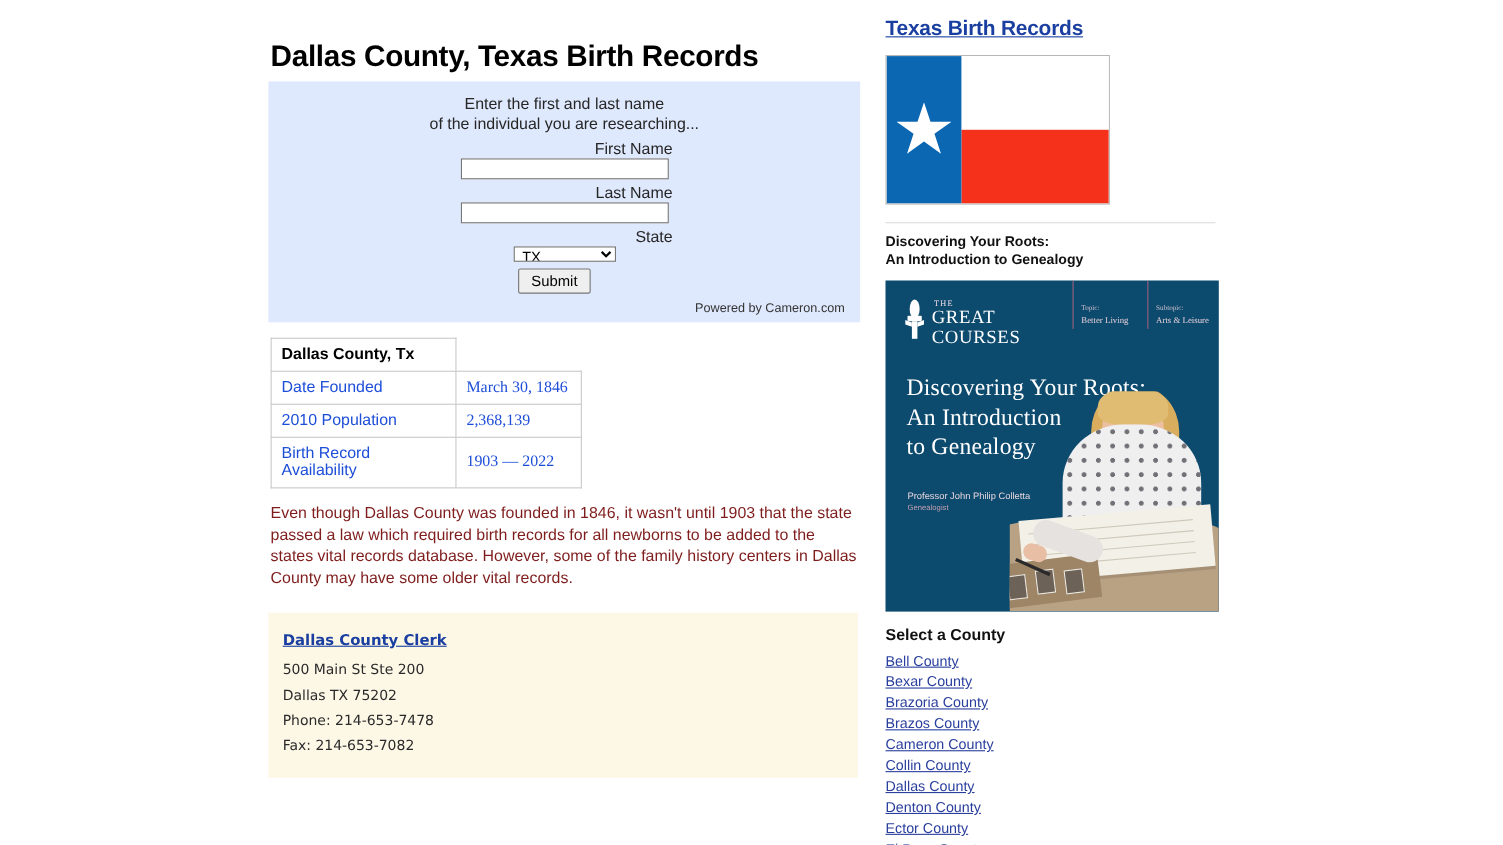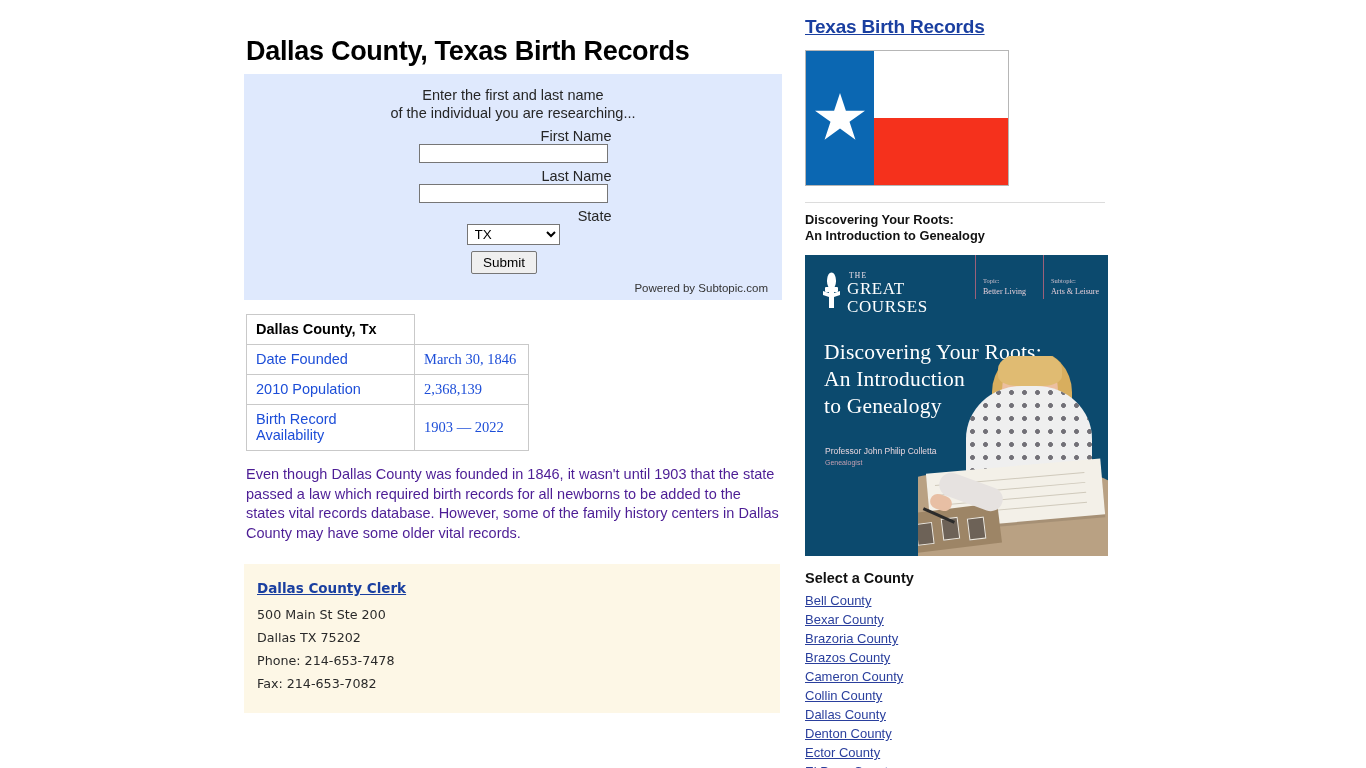--- a/index.html
+++ b/index.html
@@ -72,21 +72,21 @@
     height: 19px;
     border: 1px solid #767676;
     background: #ffffff;
     font-family: "Liberation Sans", sans-serif;
     font-size: 13px;
     padding: 1px 3px;
     border-radius: 0;
   }
   .state-select {
     width: 93px;
-    height: 21px;
+    height: 14px;
     font-family: "Liberation Sans", sans-serif;
     font-size: 13.5px;
     border: 1px solid #767676;
     background: #ffffff;
     padding-left: 3px;
     border-radius: 0;
   }
   .submit-row {
     display: flex;
     margin-top: 6px;
@@ -134,21 +134,21 @@
     border-top: none;
     border-right: none;
     border-bottom: none;
   }
 
   
   .body-copy {
     margin: 14px 2px 0 2px;
     font-size: 14.5px;
     line-height: 19.7px;
-    color: #4c1d95;
+    color: #7f1d1d;
     width: 534px;
   }
 
   
   .contact-box {
     margin-top: 20px;
     width: 536px;
     background: #fdf7e6;
     padding: 14px 0 18px 13px;
     font-family: "DejaVu Sans", sans-serif;
@@ -520,21 +520,21 @@
           <select class="state-select">
             <option>TX</option>
           </select>
         </div>
         <div class="submit-row">
           <span class="submit-spacer"></span>
           <button class="submit-btn">Submit</button>
         </div>
       </div>
 
-      <div class="powered">Powered by Subtopic.com</div>
+      <div class="powered">Powered by Cameron.com</div>
     </div>
 
     <table class="info-table">
       <tbody>
         <tr class="head-row">
           <td class="label-col head-cell">Dallas County, Tx</td>
           <td class="value-col head-blank"></td>
         </tr>
         <tr>
           <td class="label-col">Date Founded</td>

